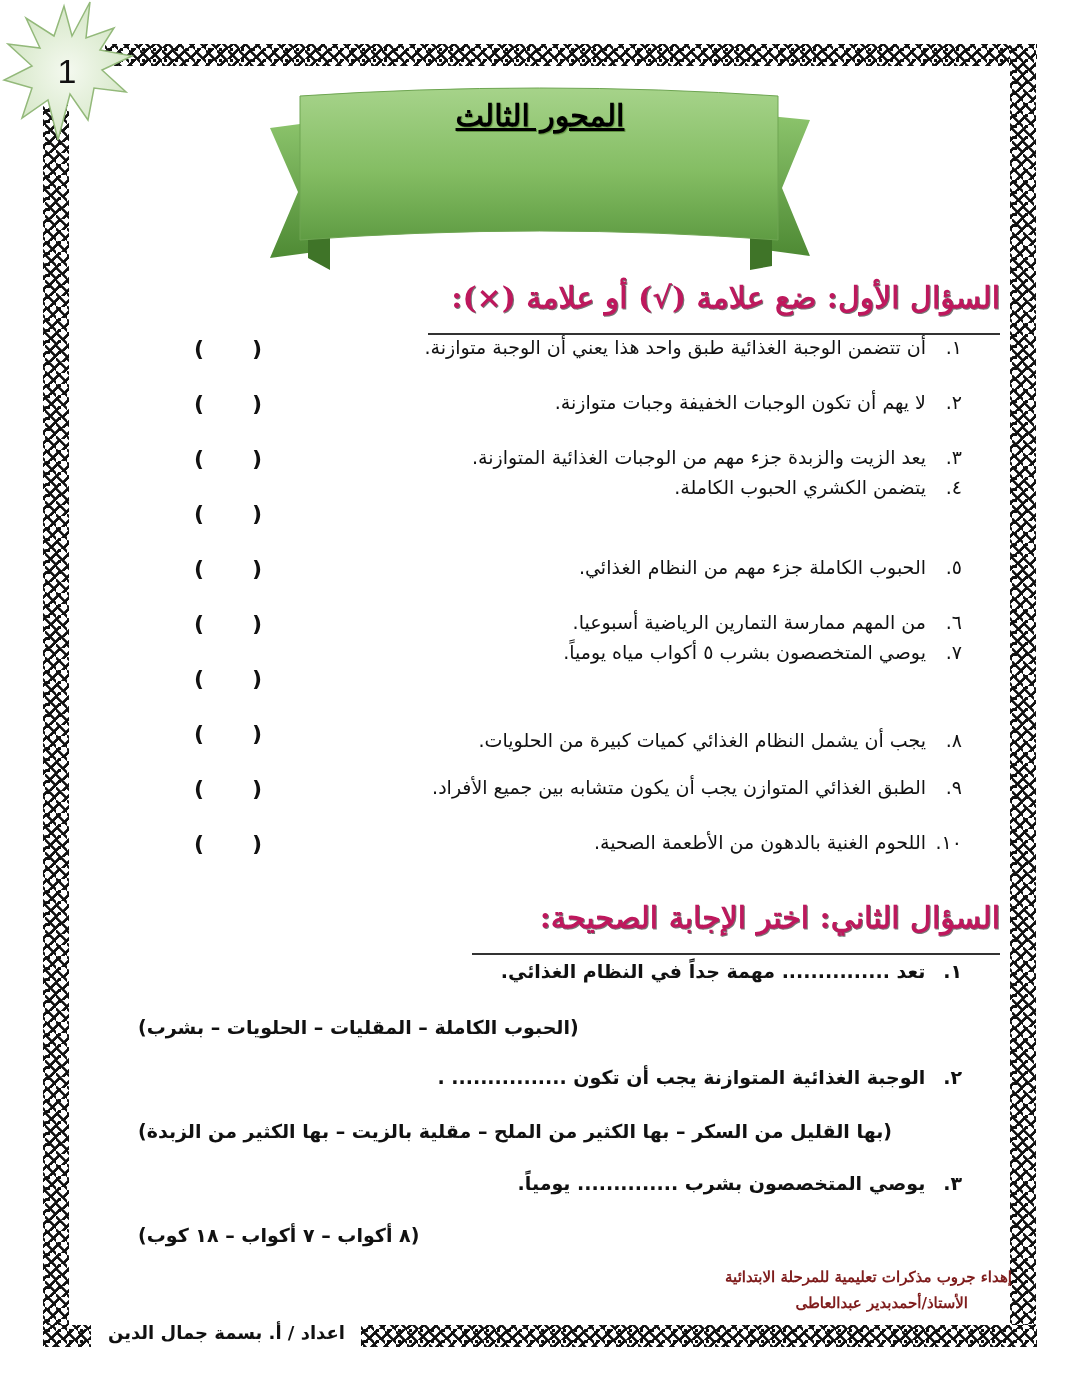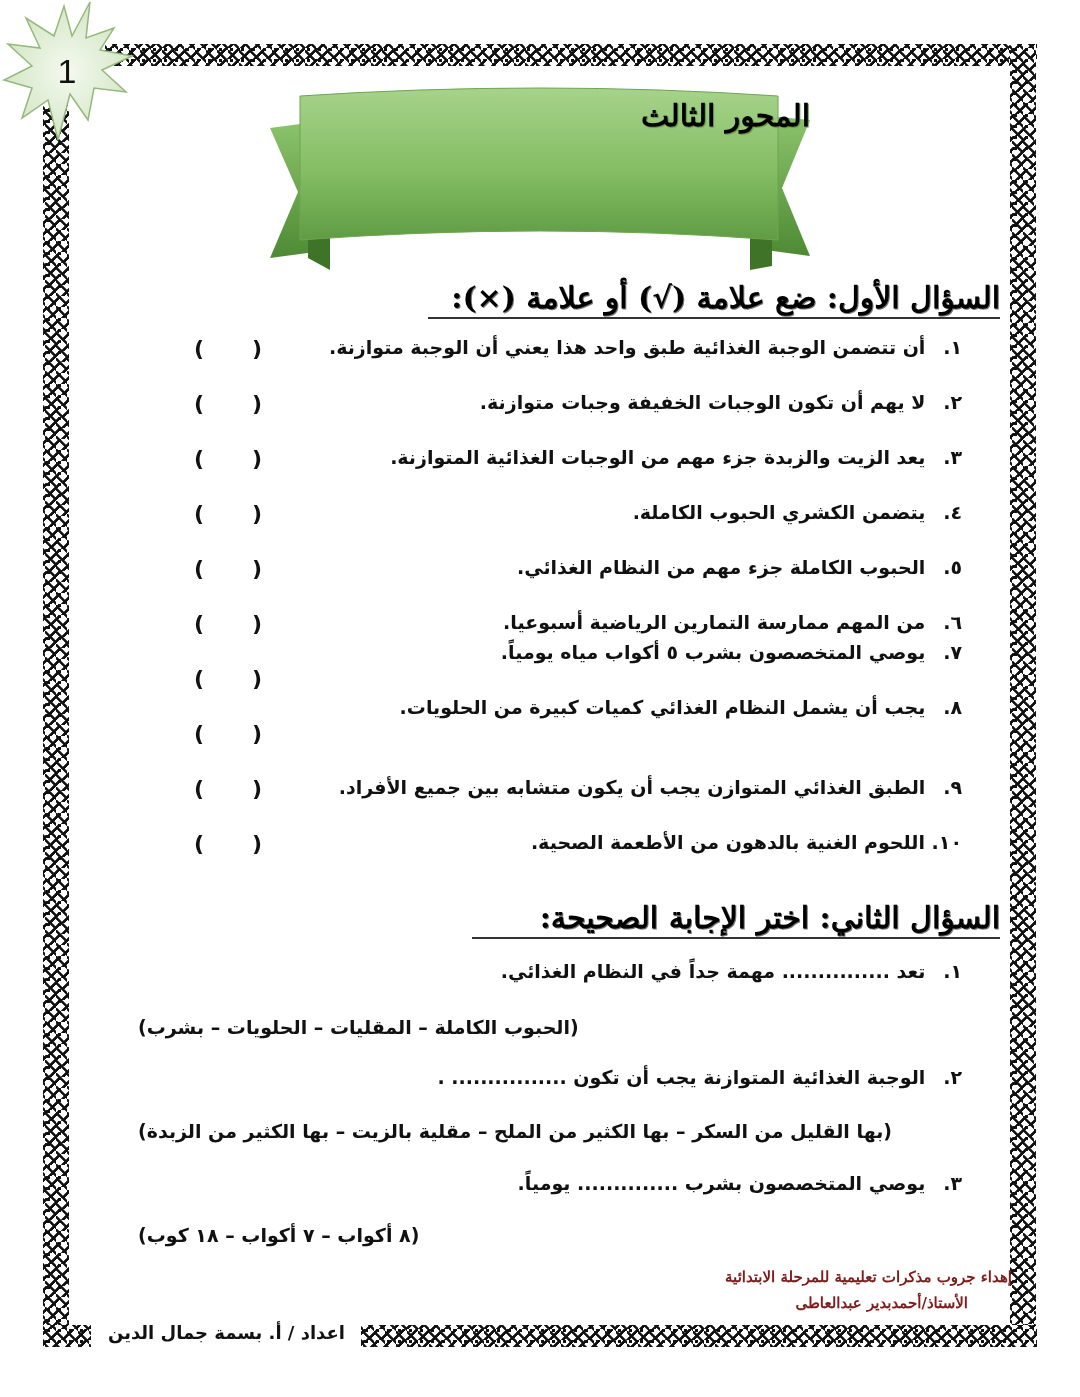--- a/index.html
+++ b/index.html
@@ -23,37 +23,37 @@
 
   
   .badge { position: absolute; left: 2px; top: 0px; width: 132px; height: 140px; }
   .badge svg { position: absolute; left: 0; top: 0; }
   .badge-num { position: absolute; left: 0; top: 52px; width: 130px; text-align: center;
     font-family: "Liberation Sans", sans-serif; font-size: 34px; color: #111; }
 
   
   .ribbon { position: absolute; left: 270px; top: 80px; width: 540px; height: 200px; }
   .ribbon svg { position: absolute; left: 0; top: 0; }
-  .ribbon-title { position: absolute; left: 0; width: 540px; 
+  .ribbon-title { position: absolute; left: 0; width: 540px; text-align: center;
     font-family: "DejaVu Serif", serif; font-weight: bold; color: #000;
-    text-shadow: 1px 1px 1px #5f8f3f; direction: rtl; }
+    text-shadow: 1px 1px 1px #5f8f3f; direction: rtl; text-decoration: underline; }
   .ribbon-title.l1 { top: 18px; font-size: 30px; }
   .ribbon-title.l2 { top: 84px; font-size: 34px; }
 
   
   .q-heading { position: absolute; direction: rtl; text-align: right;
     font-family: "DejaVu Serif", serif; font-weight: bold; font-size: 30px;
-    color: #000000; text-shadow: 1px 1px 0 #777; border-bottom: 2px solid #333;
-    padding-bottom: 2px; white-space: nowrap; }
+    color: #be185d; text-shadow: 1px 1px 0 #777; border-bottom: 2px solid #333;
+    padding-bottom: 18px; white-space: nowrap; }
   .q1-heading { right: 80px; top: 280px; width: 572px; }
   .q2-heading { right: 80px; top: 900px; width: 528px; }
 
   
   .stmt { position: absolute; right: 118px; direction: rtl; white-space: nowrap;
-    font-family: "DejaVu Sans", sans-serif; font-weight: bold; font-size: 19px; text-align: right; }
+    font-family: "DejaVu Sans", sans-serif; font-weight: normal; font-size: 19px; text-align: right; }
   .stmt-num { display: inline-block; min-width: 30px; }
   .paren { position: absolute; left: 188px; width: 80px; height: 30px;
     font-family: "DejaVu Sans", sans-serif; font-weight: bold; font-size: 22px; }
   .paren .po { position: absolute; left: 6px; top: 0; }
   .paren .pc { position: absolute; right: 6px; top: 0; }
 
   .mc-q { position: absolute; right: 118px; direction: rtl; white-space: nowrap;
     font-weight: bold; font-size: 19px; text-align: right; }
   .mc-opts { position: absolute; left: 138px; direction: rtl; white-space: nowrap;
     font-weight: bold; font-size: 19px; }
@@ -135,21 +135,21 @@
 
   <div class="stmt" style="top:446px">
     <span class="stmt-num">٣.</span>
     <span>يعد الزيت والزبدة جزء مهم من الوجبات الغذائية المتوازنة.</span>
   </div>
   <div class="paren" style="top:446px">
     <span class="po">(</span>
     <span class="pc">)</span>
   </div>
 
-  <div class="stmt" style="top:501px">
+  <div class="stmt" style="top:476px">
     <span class="stmt-num">٤.</span>
     <span>يتضمن الكشري الحبوب الكاملة.</span>
   </div>
   <div class="paren" style="top:501px">
     <span class="po">(</span>
     <span class="pc">)</span>
   </div>
 
   <div class="stmt" style="top:556px">
     <span class="stmt-num">٥.</span>
@@ -171,21 +171,21 @@
 
   <div class="stmt" style="top:641px">
     <span class="stmt-num">٧.</span>
     <span>يوصي المتخصصون بشرب ٥ أكواب مياه يومياً.</span>
   </div>
   <div class="paren" style="top:666px">
     <span class="po">(</span>
     <span class="pc">)</span>
   </div>
 
-  <div class="stmt" style="top:696px">
+  <div class="stmt" style="top:729px">
     <span class="stmt-num">٨.</span>
     <span>يجب أن يشمل النظام الغذائي كميات كبيرة من الحلويات.</span>
   </div>
   <div class="paren" style="top:721px">
     <span class="po">(</span>
     <span class="pc">)</span>
   </div>
 
   <div class="stmt" style="top:776px">
     <span class="stmt-num">٩.</span>

